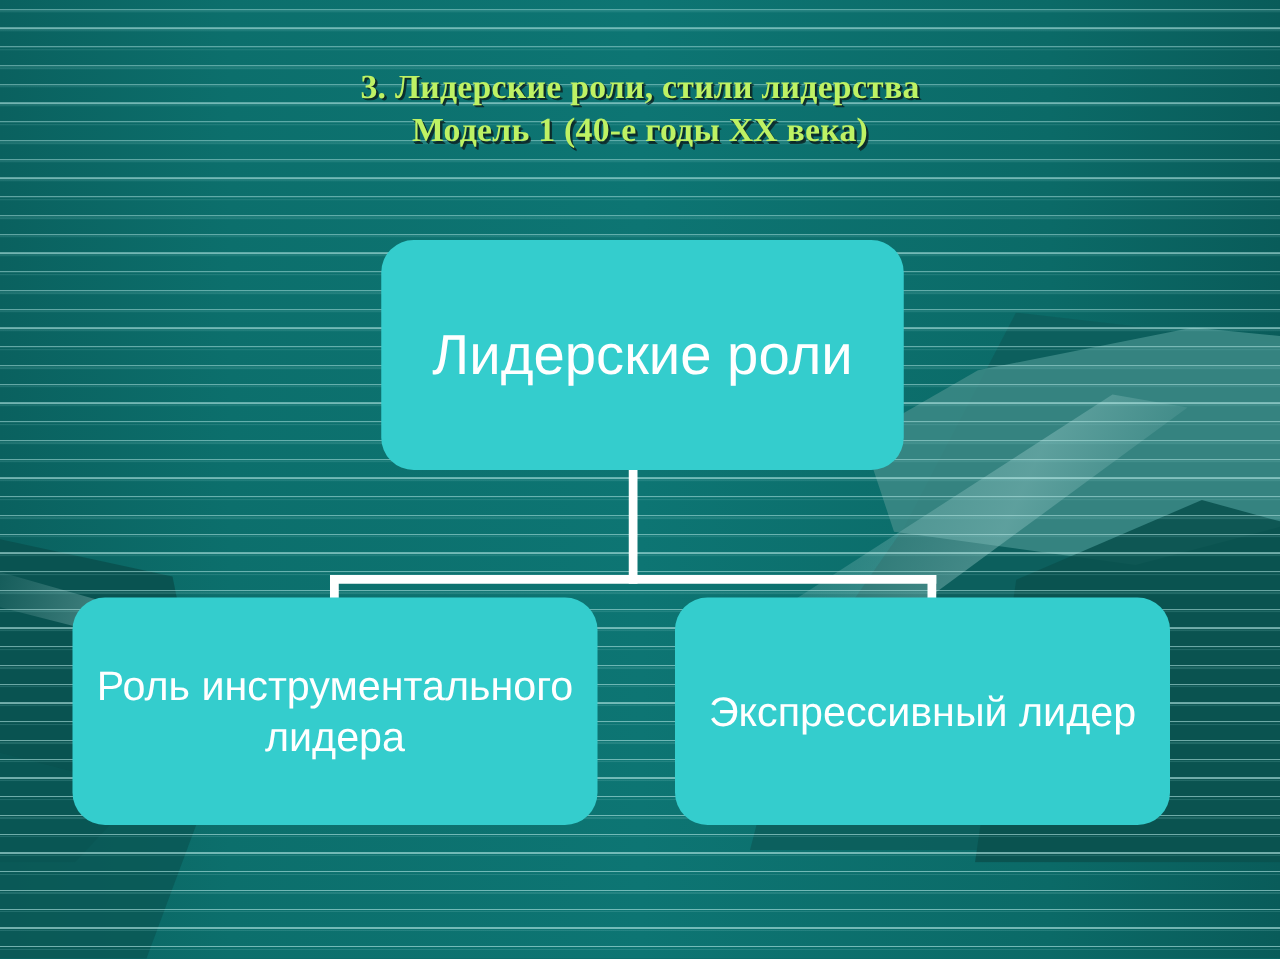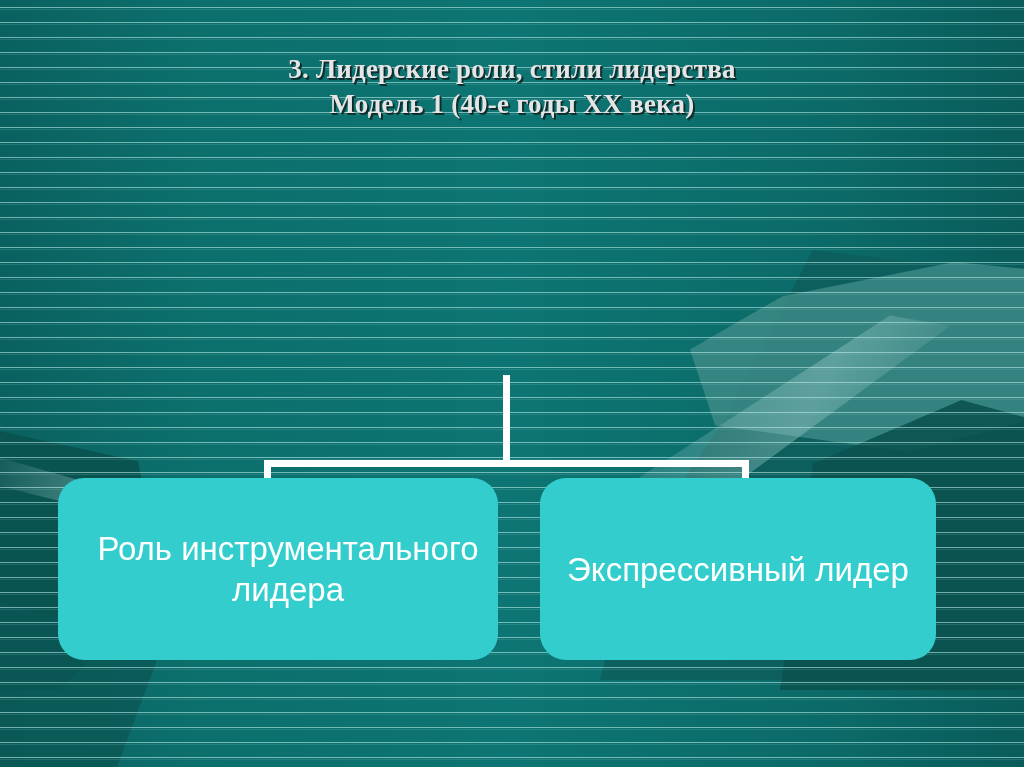--- a/index.html
+++ b/index.html
@@ -81,21 +81,21 @@
   }
 
   
   .title-block{
     position:absolute;left:0;top:52px;width:1024px;
     text-align:center;
     font-family:"Liberation Serif", serif;
     font-weight:bold;
     font-size:27px;
     line-height:35px;
-    color:#e5e5e5;
+    color:#bef264;
     text-shadow:2px 2px 0 rgba(12,40,40,.85), 1px 1px 0 rgba(12,40,40,.85);
     letter-spacing:.2px;
     white-space:nowrap;
   }
   .title-line{display:block;}
 
   
   .conn{position:absolute;background:#ffffff;}
   .conn-stem{left:503px;top:375px;width:7px;height:92px;}
   .conn-bar{left:264px;top:460px;width:485px;height:7px;}
@@ -112,21 +112,21 @@
     color:#ffffff;
     font-family:"Liberation Sans", sans-serif;
     font-weight:normal;
   }
   .node-root{
     left:305px;top:192px;width:418px;height:184px;
     font-size:45px;line-height:54px;
   }
   .node-left{
     left:58px;top:478px;width:420px;height:182px;
-    font-size:33px;line-height:41px;padding-left:20px;
+    font-size:33px;line-height:41px;
   }
   .node-right{
     left:540px;top:478px;width:396px;height:182px;
     font-size:33px;line-height:41px;align-items:center;
   }
   .node-text{display:block;padding:0 8px;}
 </style>
 </head>
 <body>
 
@@ -145,20 +145,23 @@
   <div class="title-block">
     <span class="title-line">3. Лидерские роли, стили лидерства</span>
     <span class="title-line">Модель 1 (40-е годы XX века)</span>
   </div>
 
   <div class="conn conn-stem"></div>
   <div class="conn conn-bar"></div>
   <div class="conn conn-drop-l"></div>
   <div class="conn conn-drop-r"></div>
 
+  <div class="node node-root">
+    <span class="node-text">Лидерские роли</span>
+  </div>
 
   <div class="node node-left">
     <span class="node-text">Роль инструментального лидера</span>
   </div>
 
   <div class="node node-right">
     <span class="node-text">Экспрессивный лидер</span>
   </div>
 
 </div>

